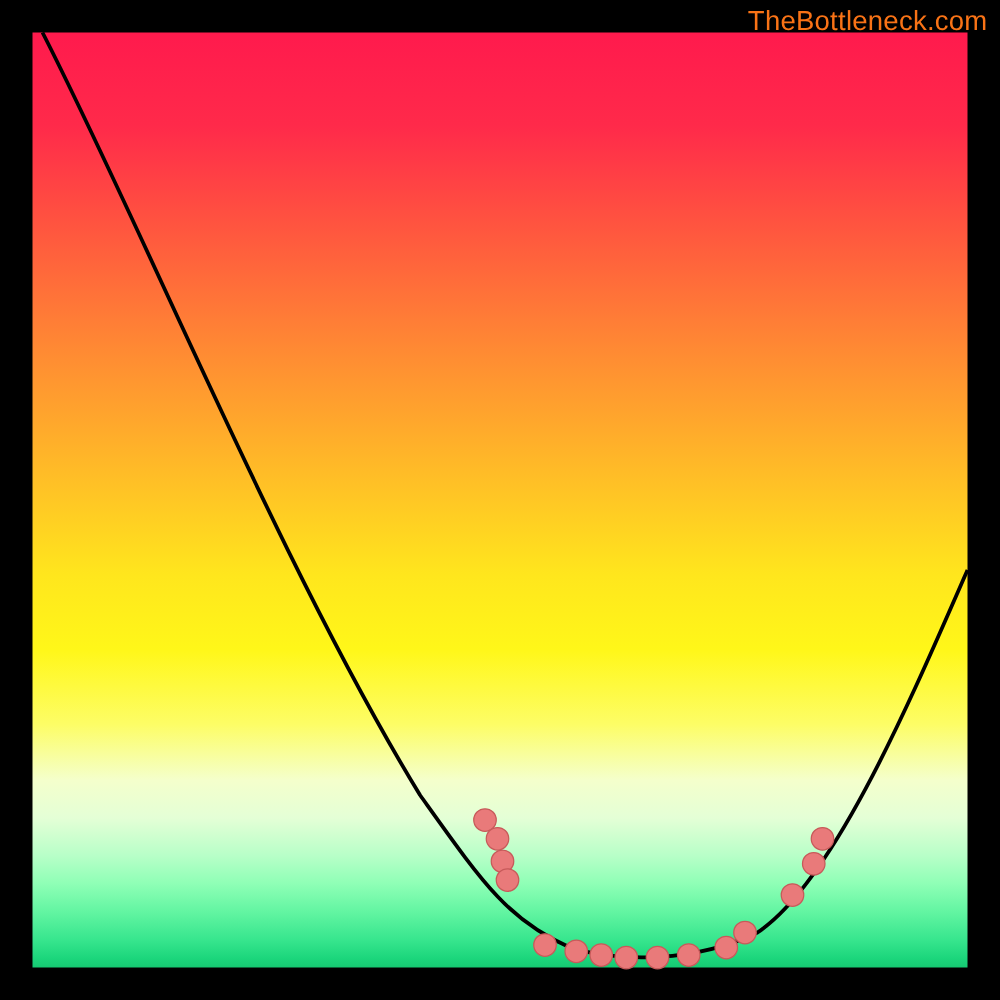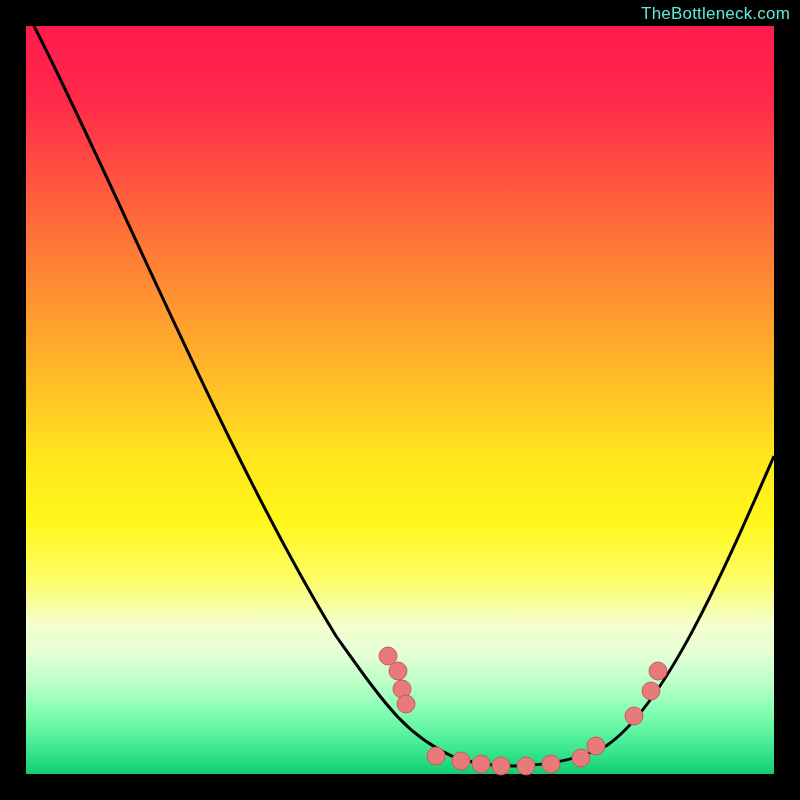--- a/index.html
+++ b/index.html
@@ -33,22 +33,22 @@
       #38e68e 97%,
       #1cd67c 99%,
       #16c972 100%
     );
   }
   .attrib {
     position: absolute;
     top: 4px;
     right: 10px;
     font-family: Arial, Helvetica, sans-serif;
-    font-size: 17px;
-    color: #5eead4;
+    font-size: 22px;
+    color: #f97316;
     letter-spacing: 0.2px;
   }
   svg.curve {
     position: absolute;
     left: 0; top: 0;
     width: 748px; height: 748px;
     overflow: visible;
   }
 </style>
 </head>

